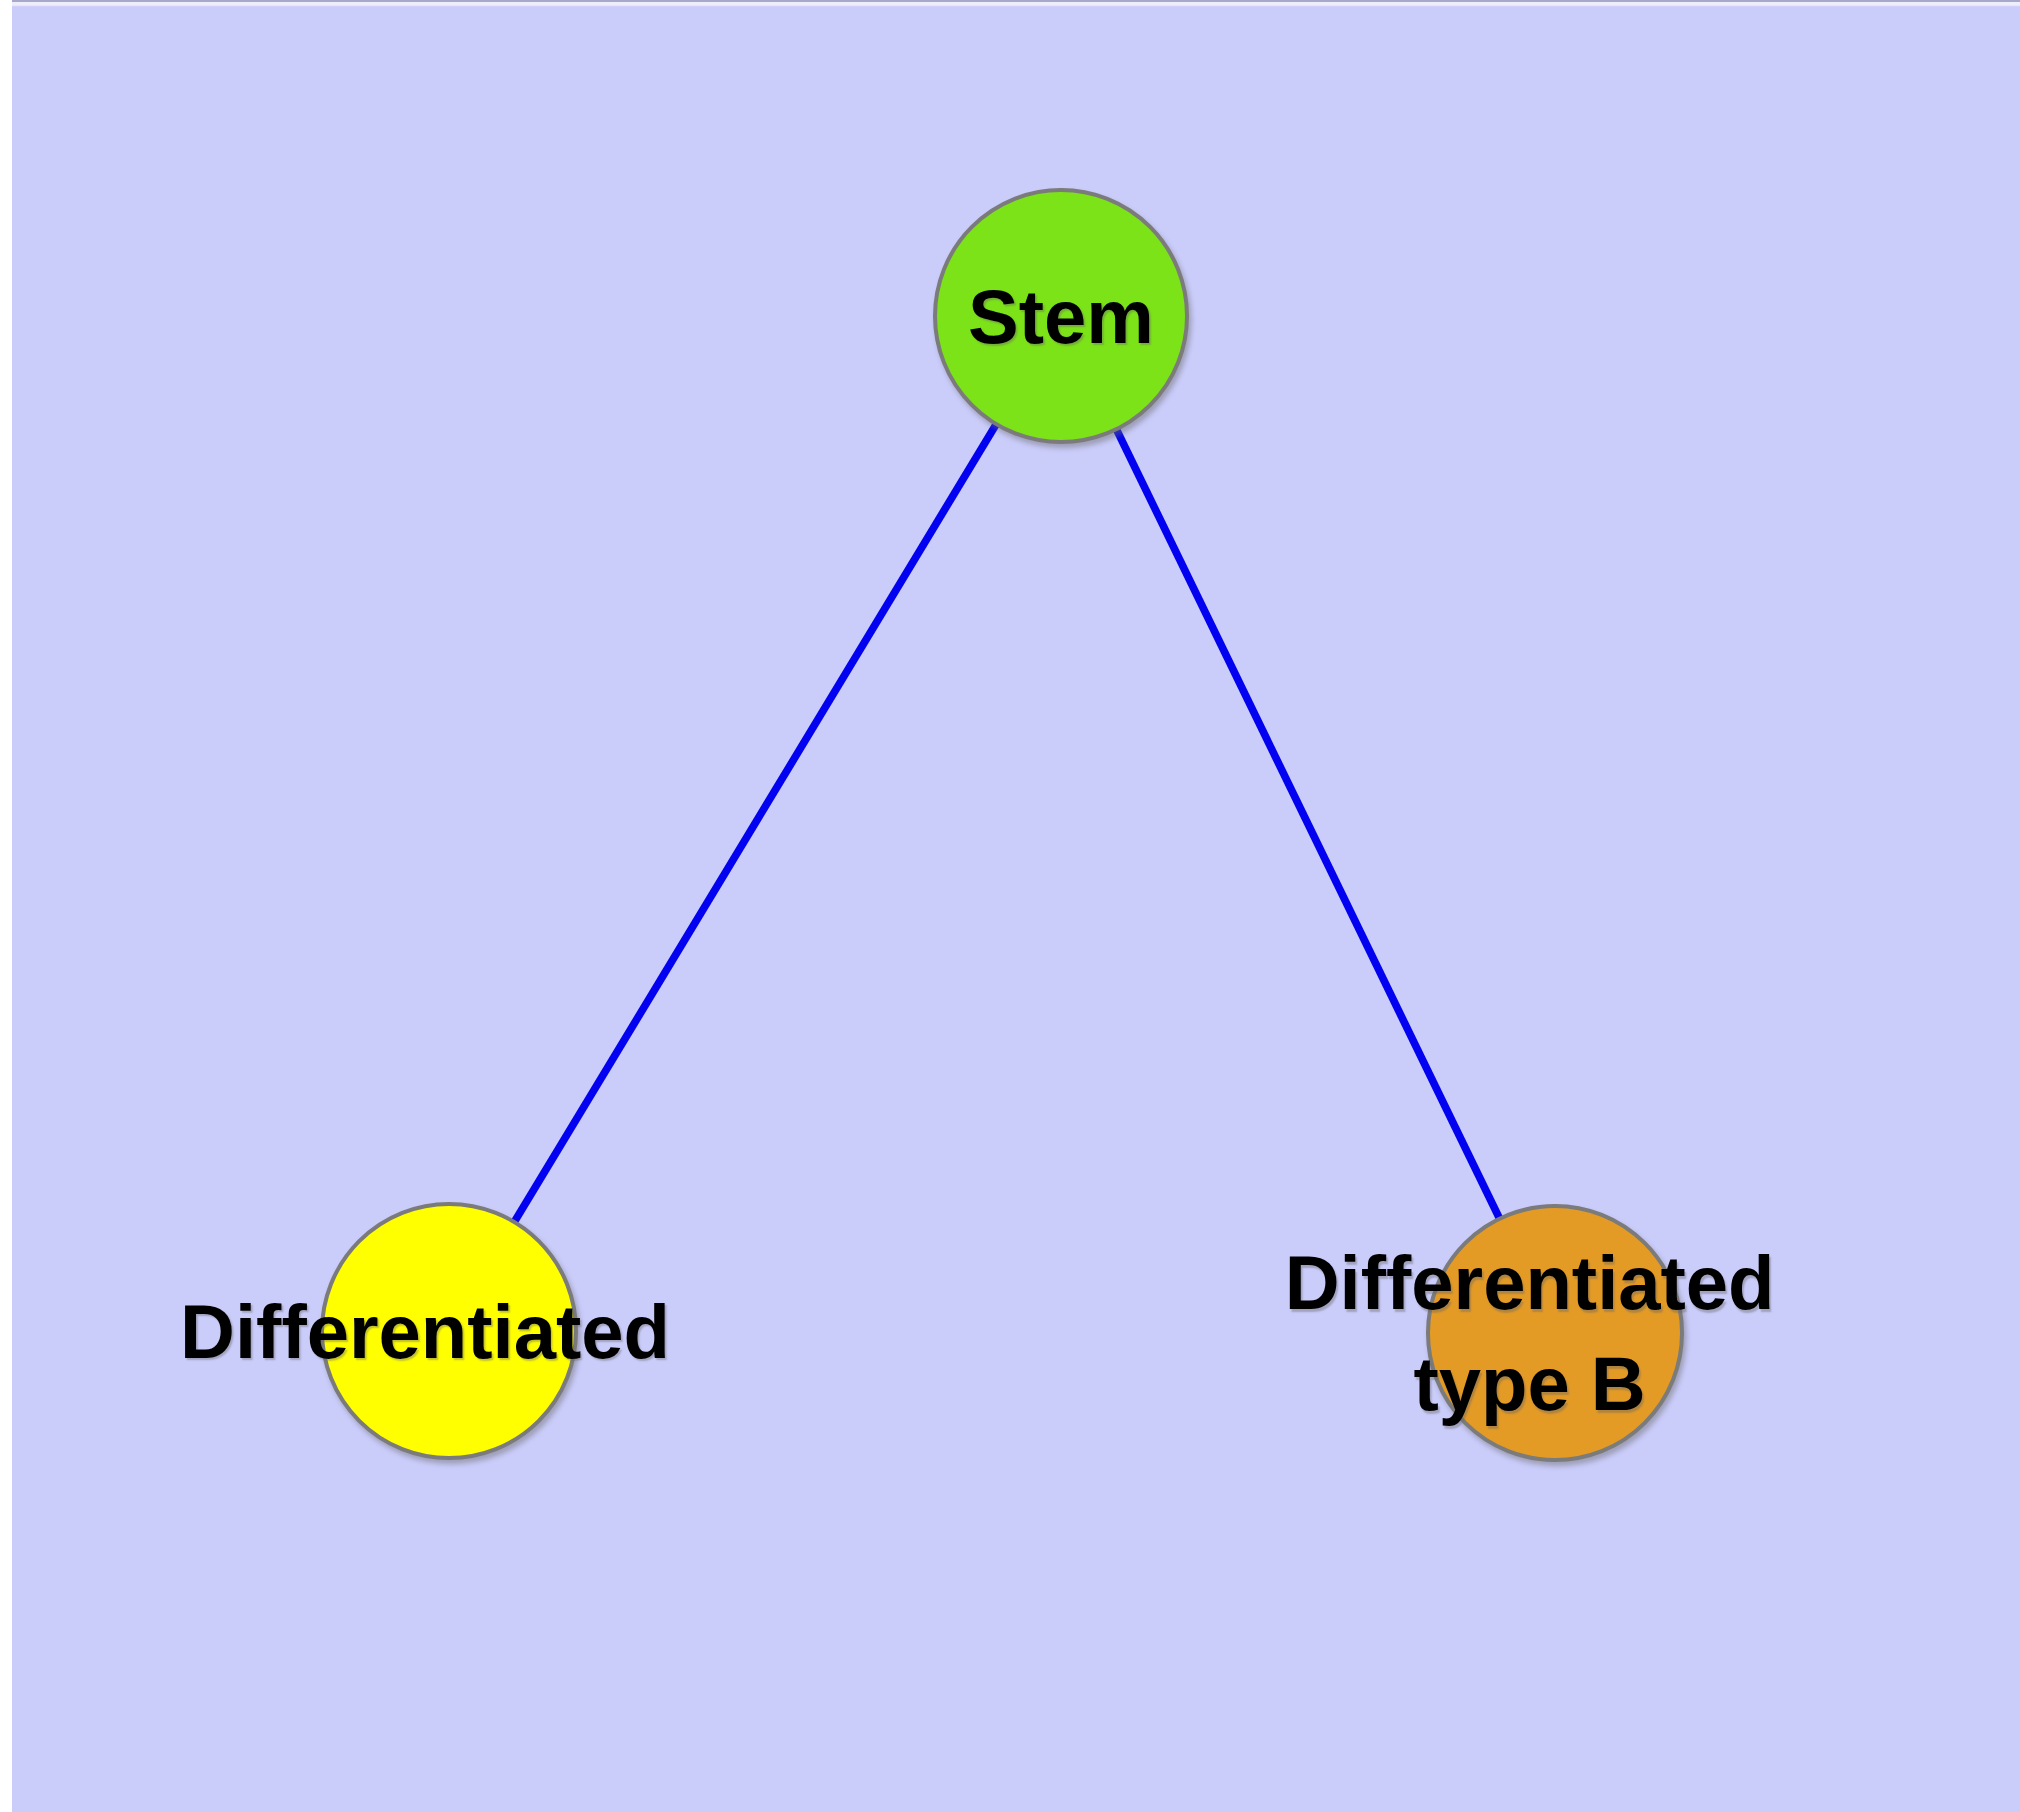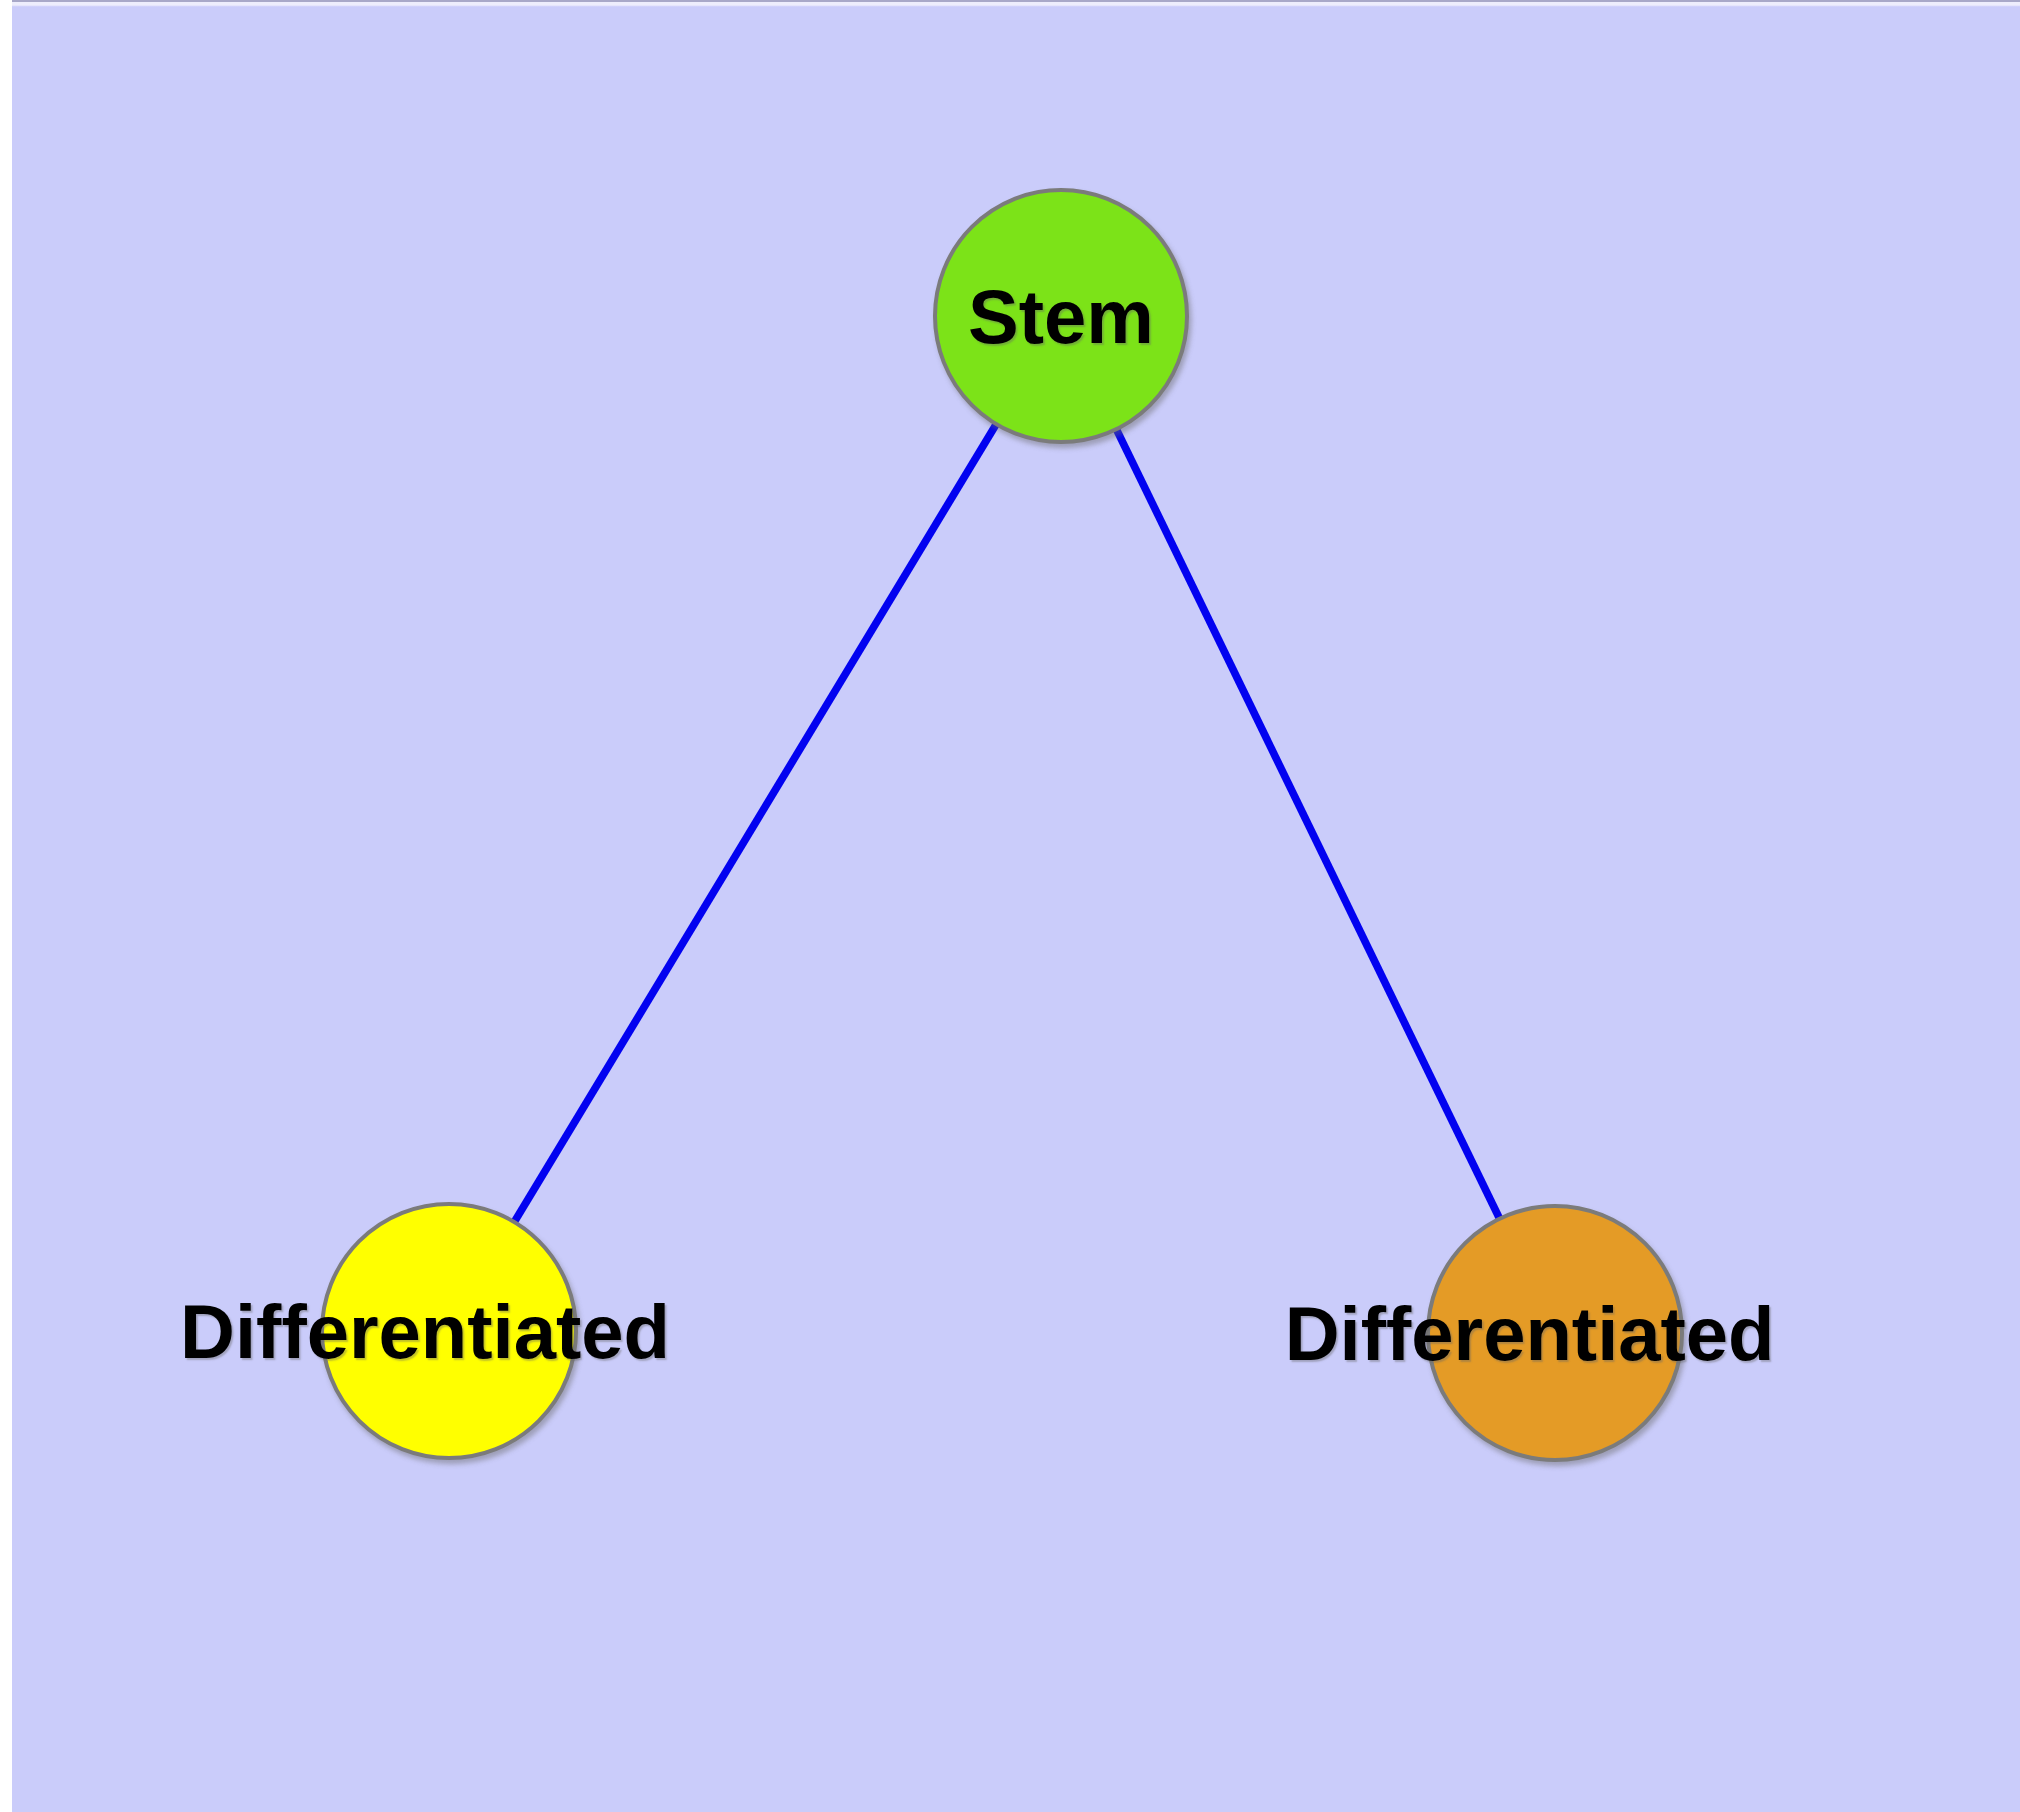--- a/index.html
+++ b/index.html
@@ -71,16 +71,17 @@
 
   <div class="node" style="left: 308px; top: 1202px; width: 258px; height: 258px; background: rgb(255, 255, 0); border-color: rgb(123, 123, 123);">
     <div class="label" style="color: rgb(0, 0, 0); margin-left: -24px;">
       <div>Differentiated</div>
     </div>
   </div>
 
   <div class="node" style="left: 1414px; top: 1204px; width: 258px; height: 258px; background: rgb(228, 155, 38); border-color: rgb(123, 123, 123);">
     <div class="label" style="color: rgb(0, 0, 0); margin-left: -25.4px;">
       <div>Differentiated</div>
+      <div>type B</div>
     </div>
   </div>
 </div>
 
 
 </body></html>

